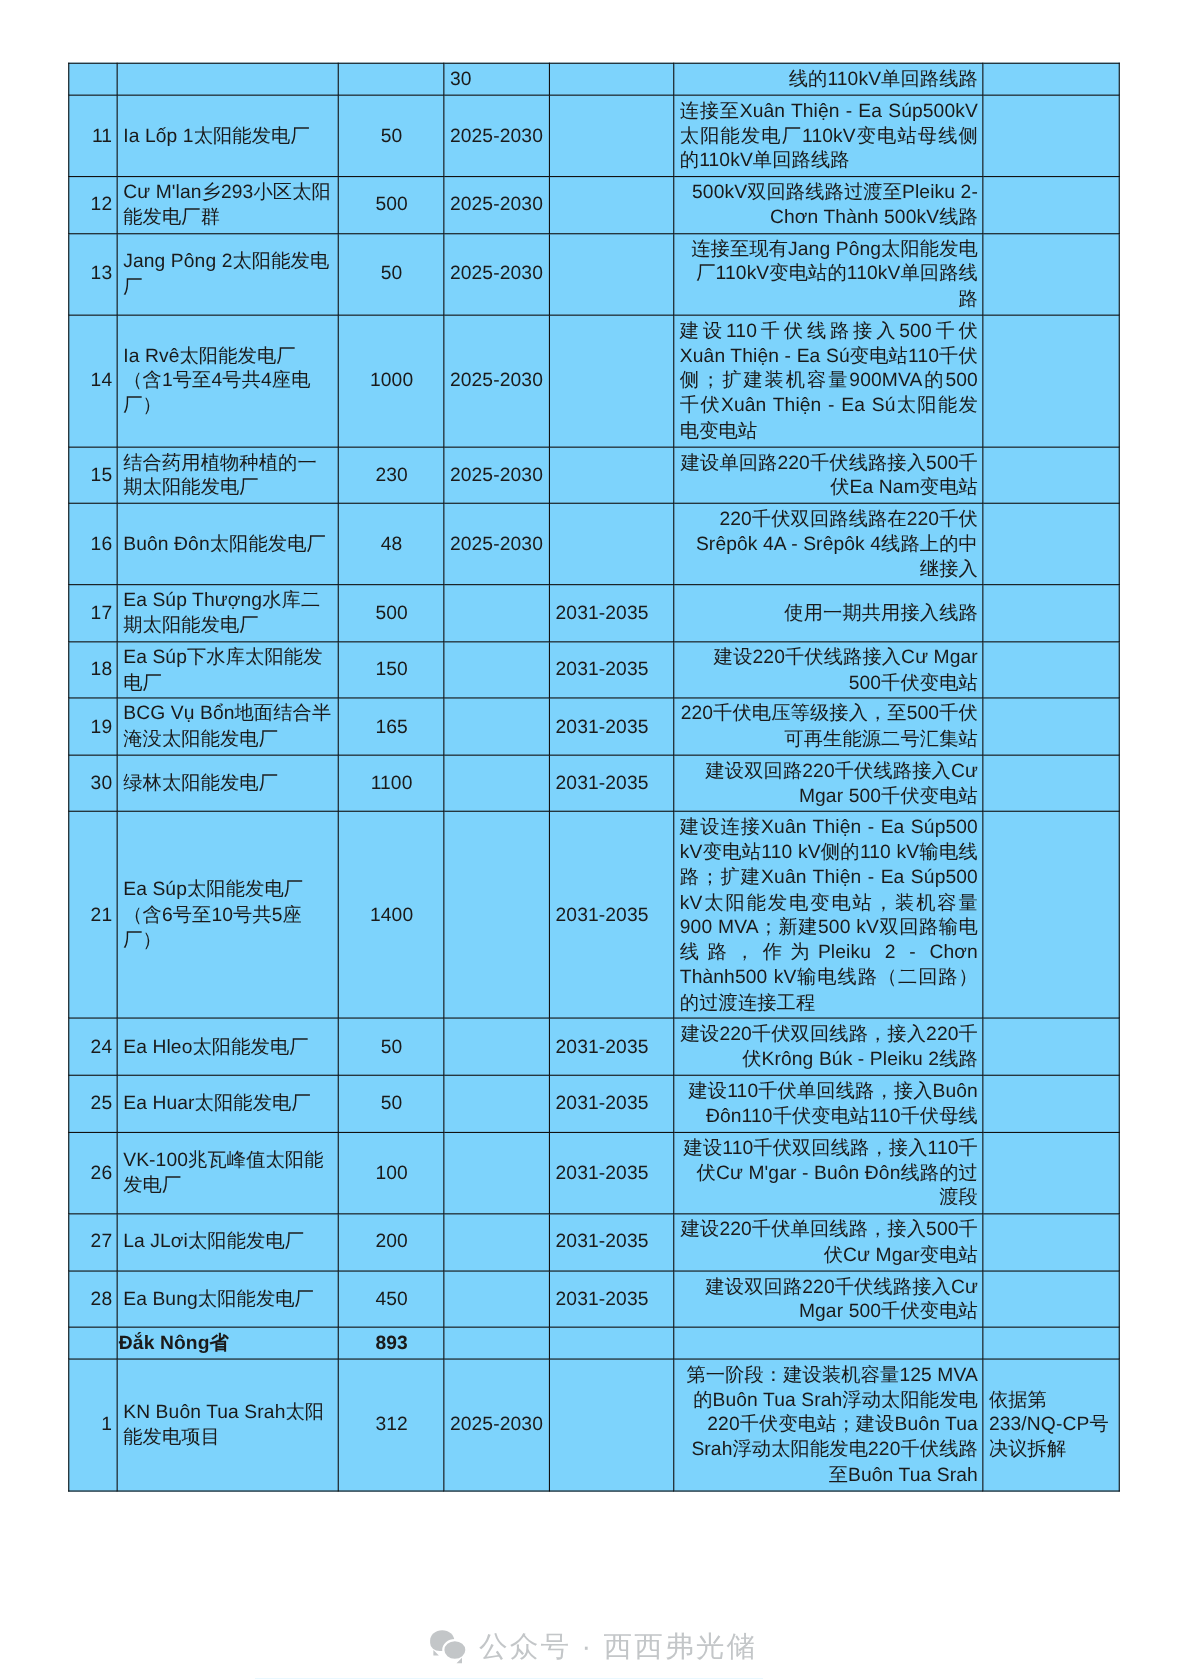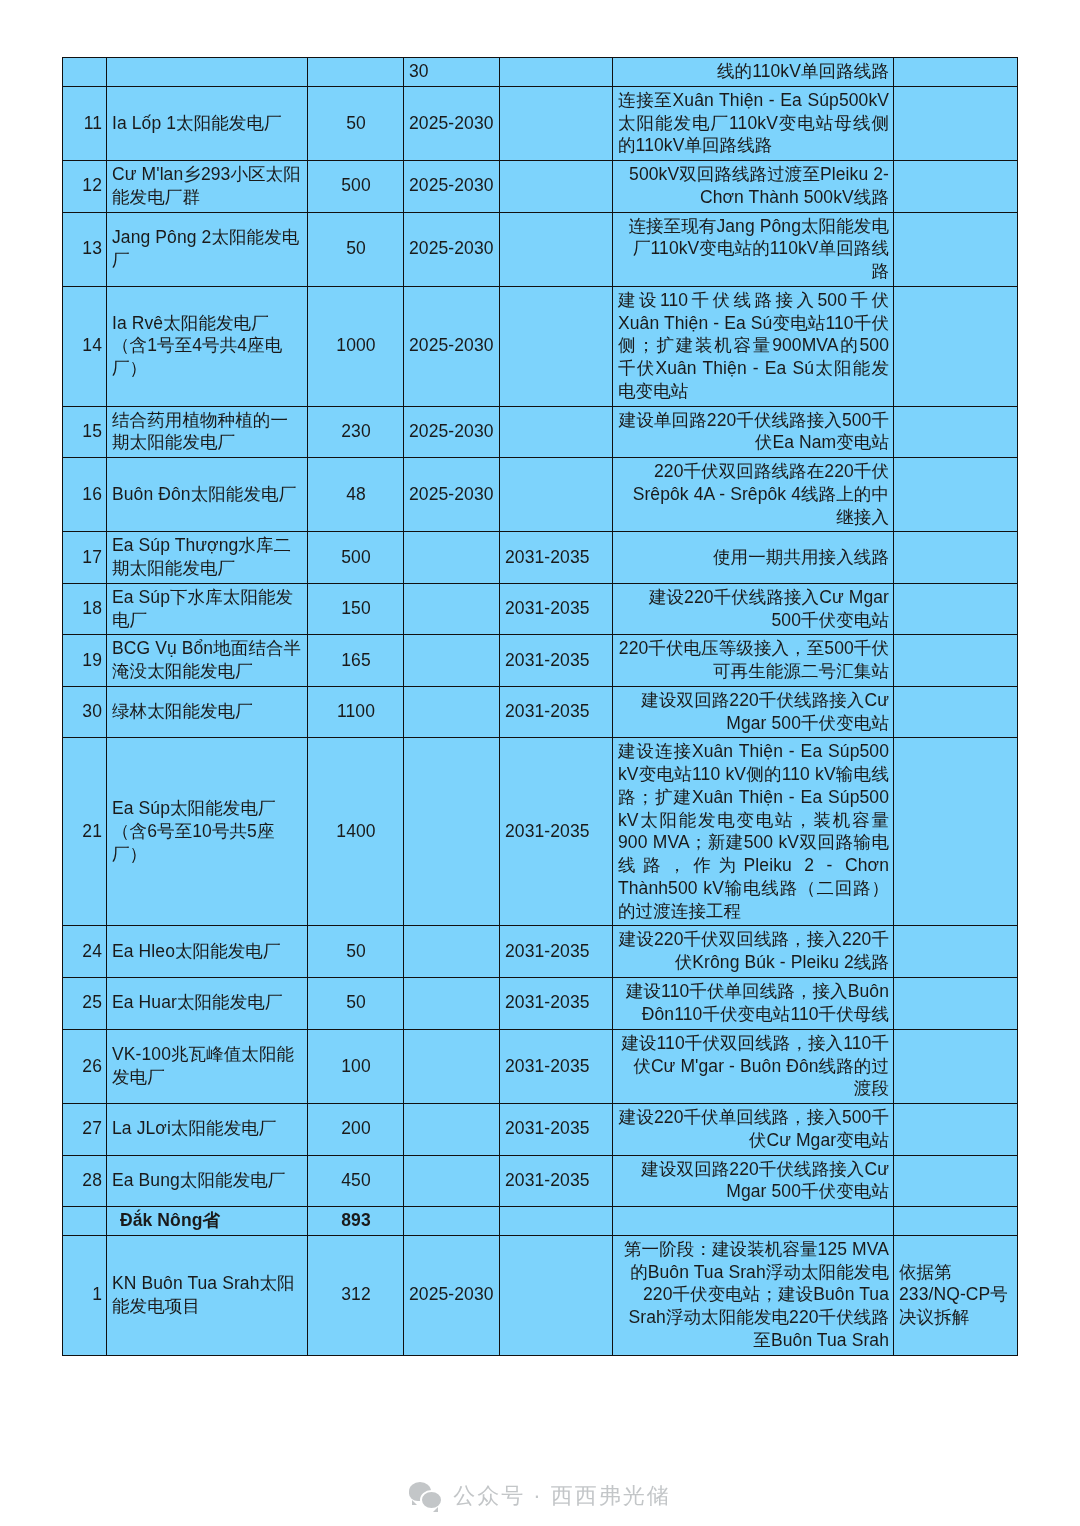--- a/index.html
+++ b/index.html
@@ -60,38 +60,38 @@
   td.p1   { text-align: left; padding-left: 3px; }
   td.p2   { text-align: left; padding-left: 3px; }
   td.desc { text-align: right; padding-left: 4px; vertical-align: top; padding-top: 4px;}
   td.note { text-align: left; padding-left: 4px; }
 
   td.justify {
     text-align: justify;
     text-align-last: left;
   }
   tr.group-row td { font-weight: bold; }
-  tr.group-row td.name { padding-left: 13px; }
+  tr.group-row td.name { padding-left: 1px; }
 
   .tall-1 { height: 100px; }
   .tall-2 { height: 52px; }
 
   
   .watermark {
     position: absolute;
     left: 0;
     top: 1466px;
     width: 1080px;
     height: 60px;
     display: flex;
     align-items: center;
     justify-content: center;
     gap: 10px;
     color: #c3c6c8;
-    font-size: 22px;
+    font-size: 26px;
     letter-spacing: 2px;
     user-select: none;
   }
   .wechat-icon {
     display: inline-block;
     width: 34px;
     height: 28px;
     position: relative;
   }
   .wechat-icon .b1 {

